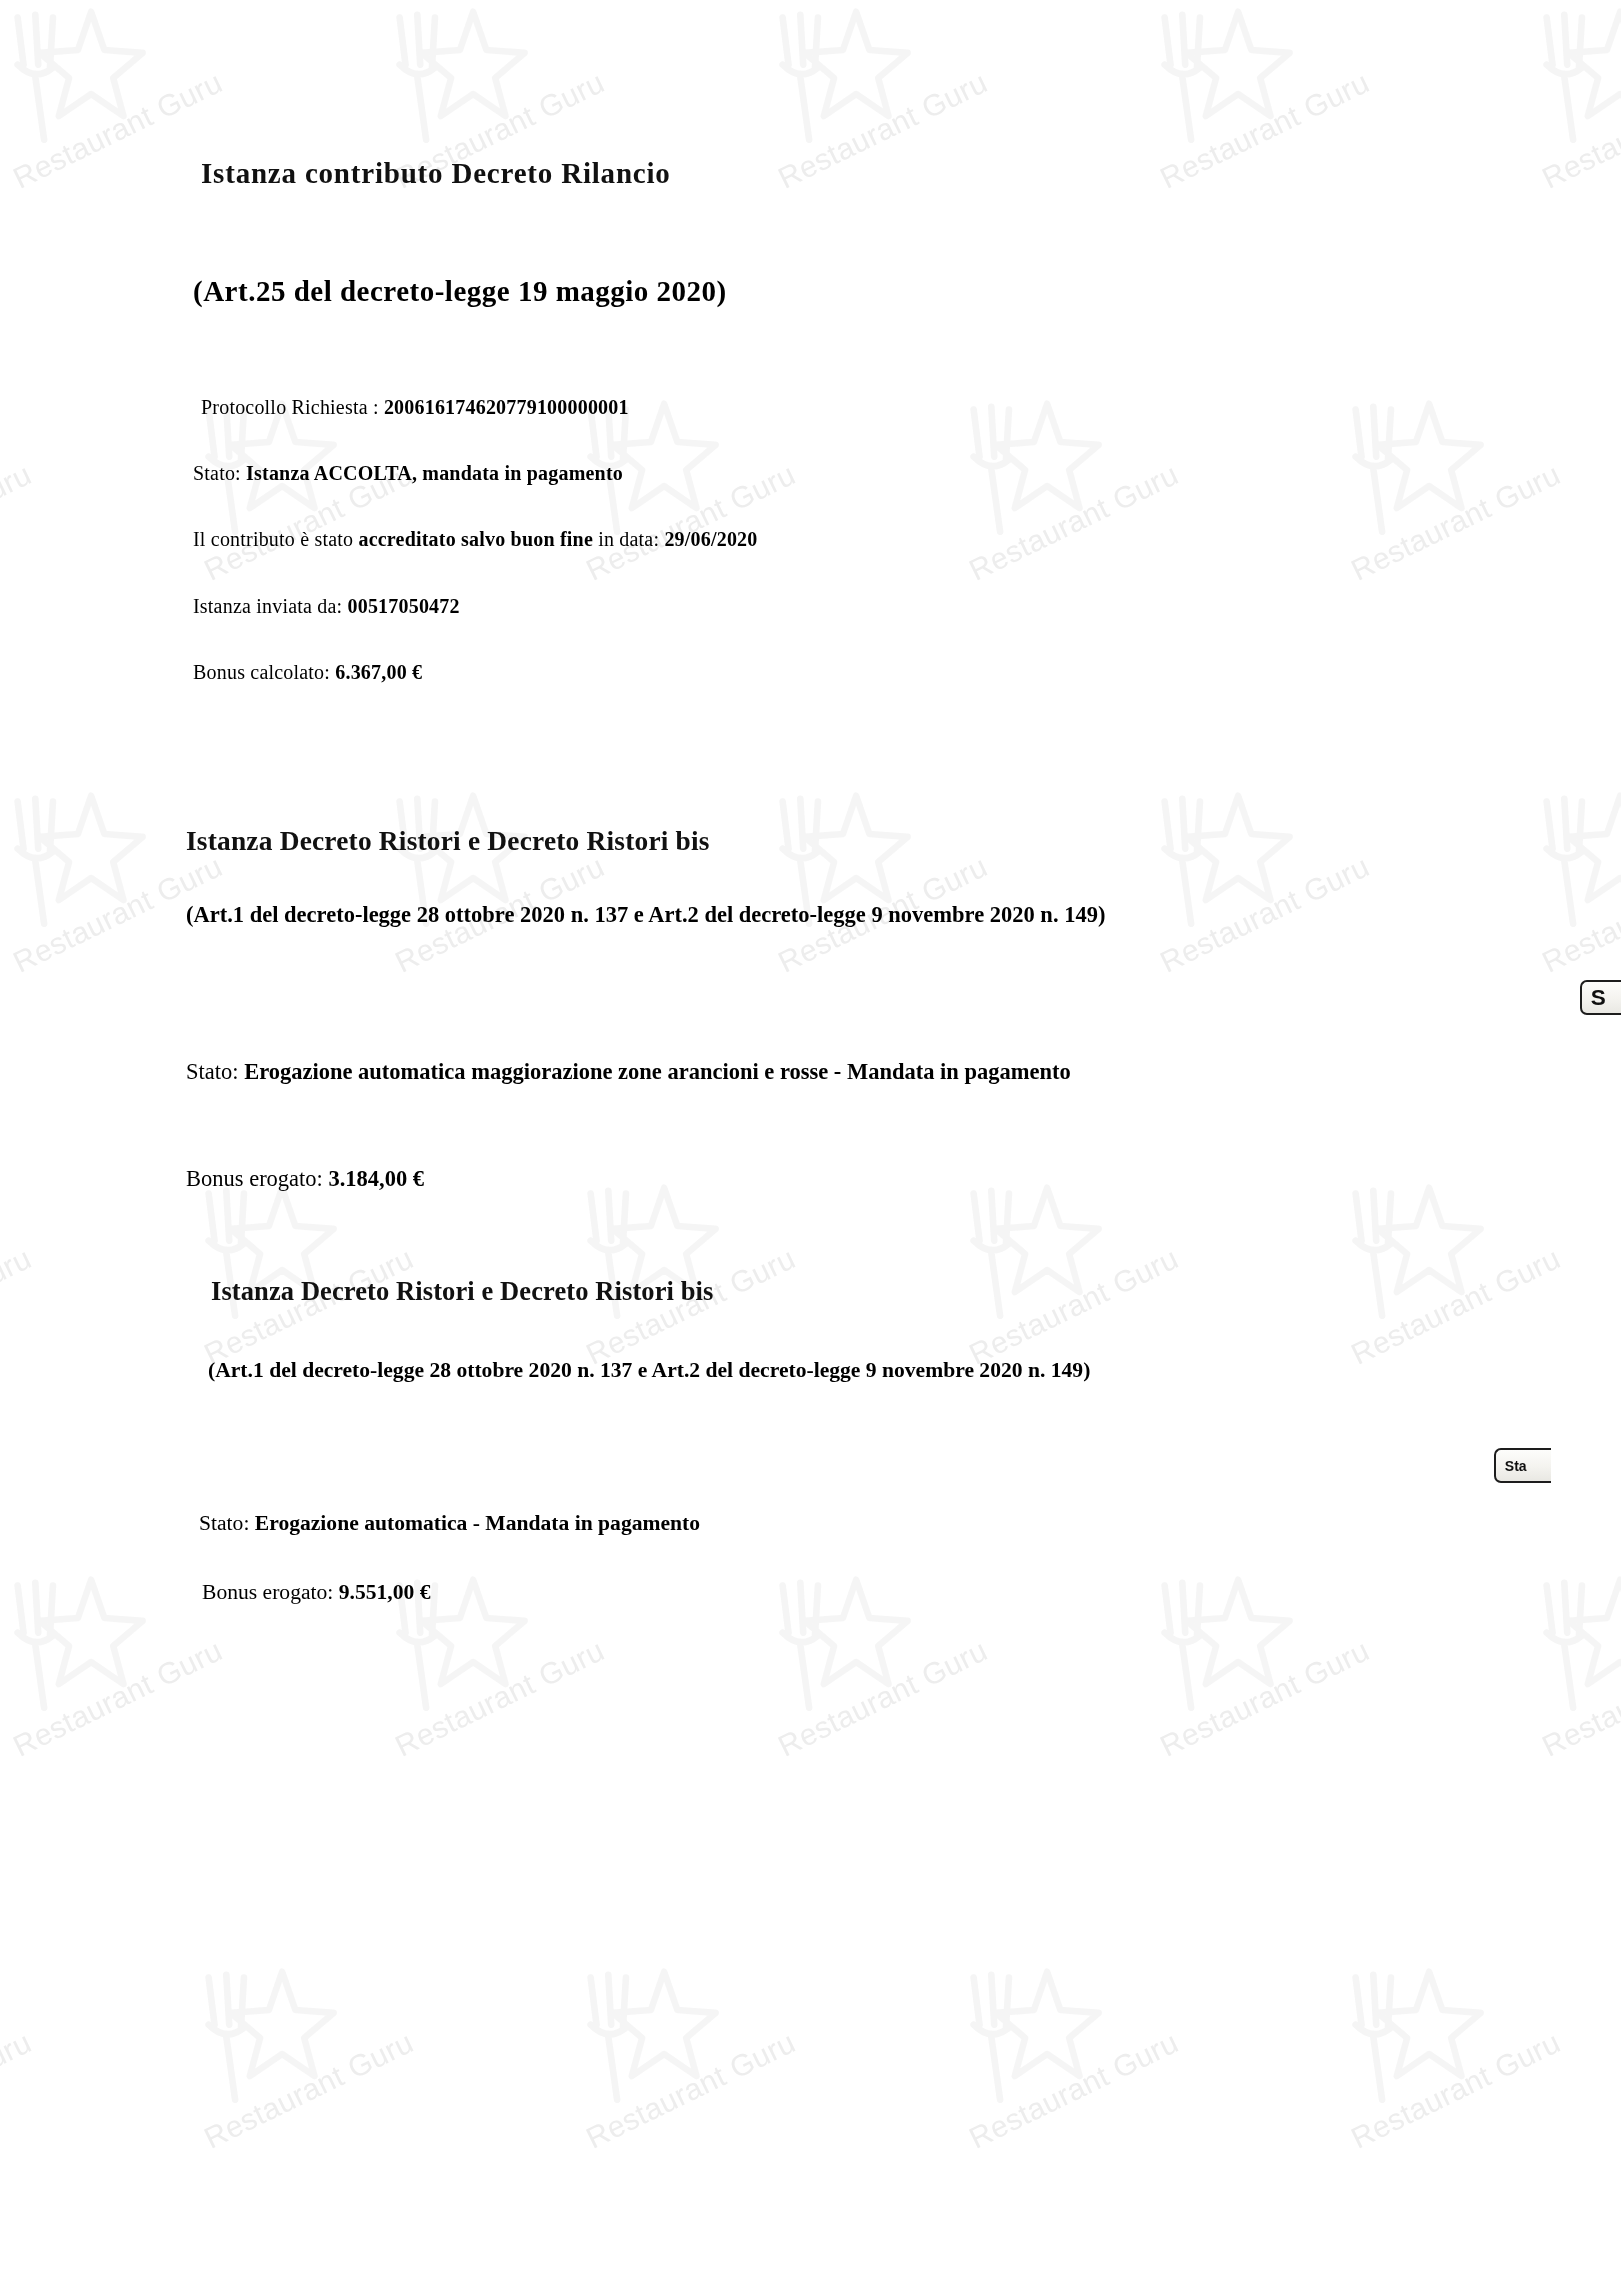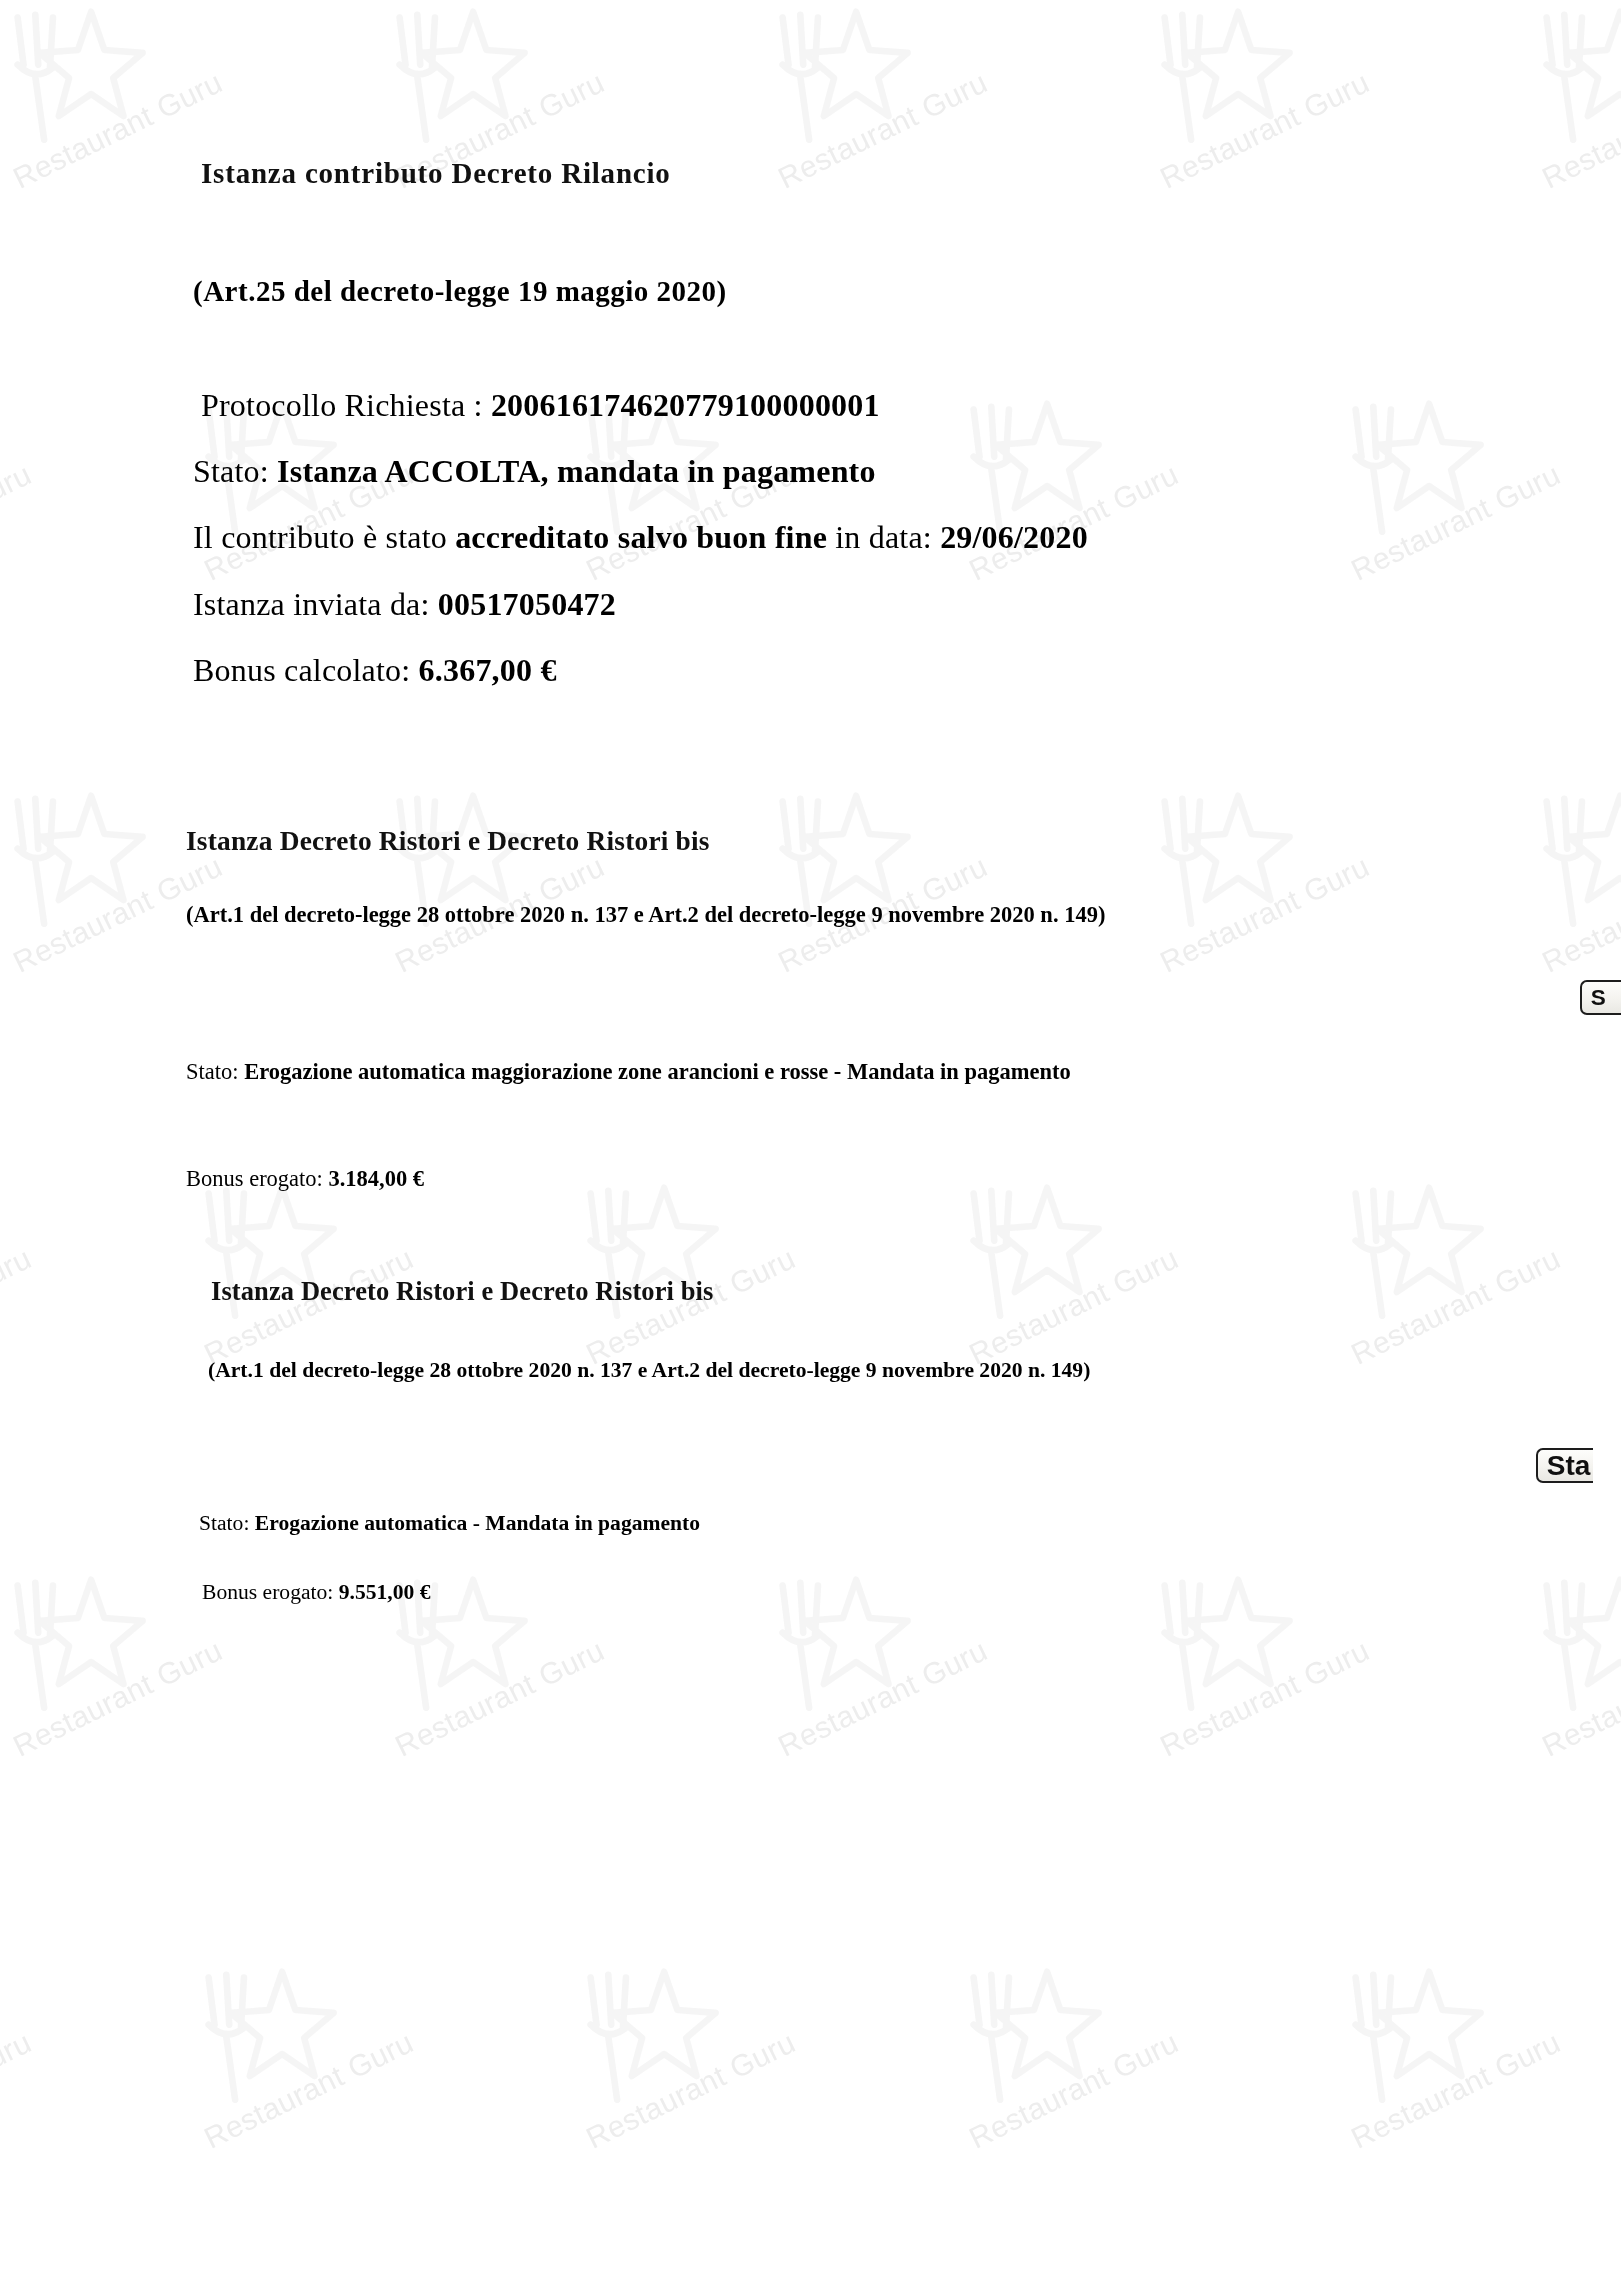--- a/index.html
+++ b/index.html
@@ -65,21 +65,21 @@
   .h-title {
     font-weight: bold;
     color: #111111;
   }
   .b { font-weight: bold; }
   .r { font-weight: normal; }
 
   
   .s1-title      { font-size: 29px; letter-spacing: 0.8px; }
   .s1-sub        { font-size: 29px; letter-spacing: 0.5px; font-weight: bold; margin-top: 32px; }
-  .s1-line       { font-size: 32px; letter-spacing: 0.2px; }
+  .s1-line       { font-size: 20px; letter-spacing: 0.2px; margin-top: 9px; }
 
   
   .s2-title      { font-size: 27.4px; letter-spacing: 0.2px; }
   .s2-sub        { font-size: 22.5px; font-weight: bold; }
   .s2-line       { font-size: 22.5px; text-align: center; }
 
   
   .s3-title      { font-size: 26.5px; letter-spacing: 0.1px; }
   .s3-sub        { font-size: 21.6px; font-weight: bold; }
   .s3-line       { font-size: 21.6px; }
@@ -104,25 +104,25 @@
     padding-left: 8.8px;
   }
   #print-button-1 {
     left: 1580px;
     top: 980px;
     width: 41px;
     height: 35px;
     font-size: 22.5px;
   }
   #print-button-2 {
-    left: 1536px;
+    left: 1494px;
     top: 1448px;
     width: 57px;
     height: 35px;
-    font-size: 28px;
+    font-size: 14px;
   }
 </style>
 </head>
 <body>
 
 <div id="page">
 
   <div id="watermark-layer">
       <div class="wm-unit" style="left: 0px; top: 0px;">
         <svg viewBox="0 0 100 100" class="wm-logo">

